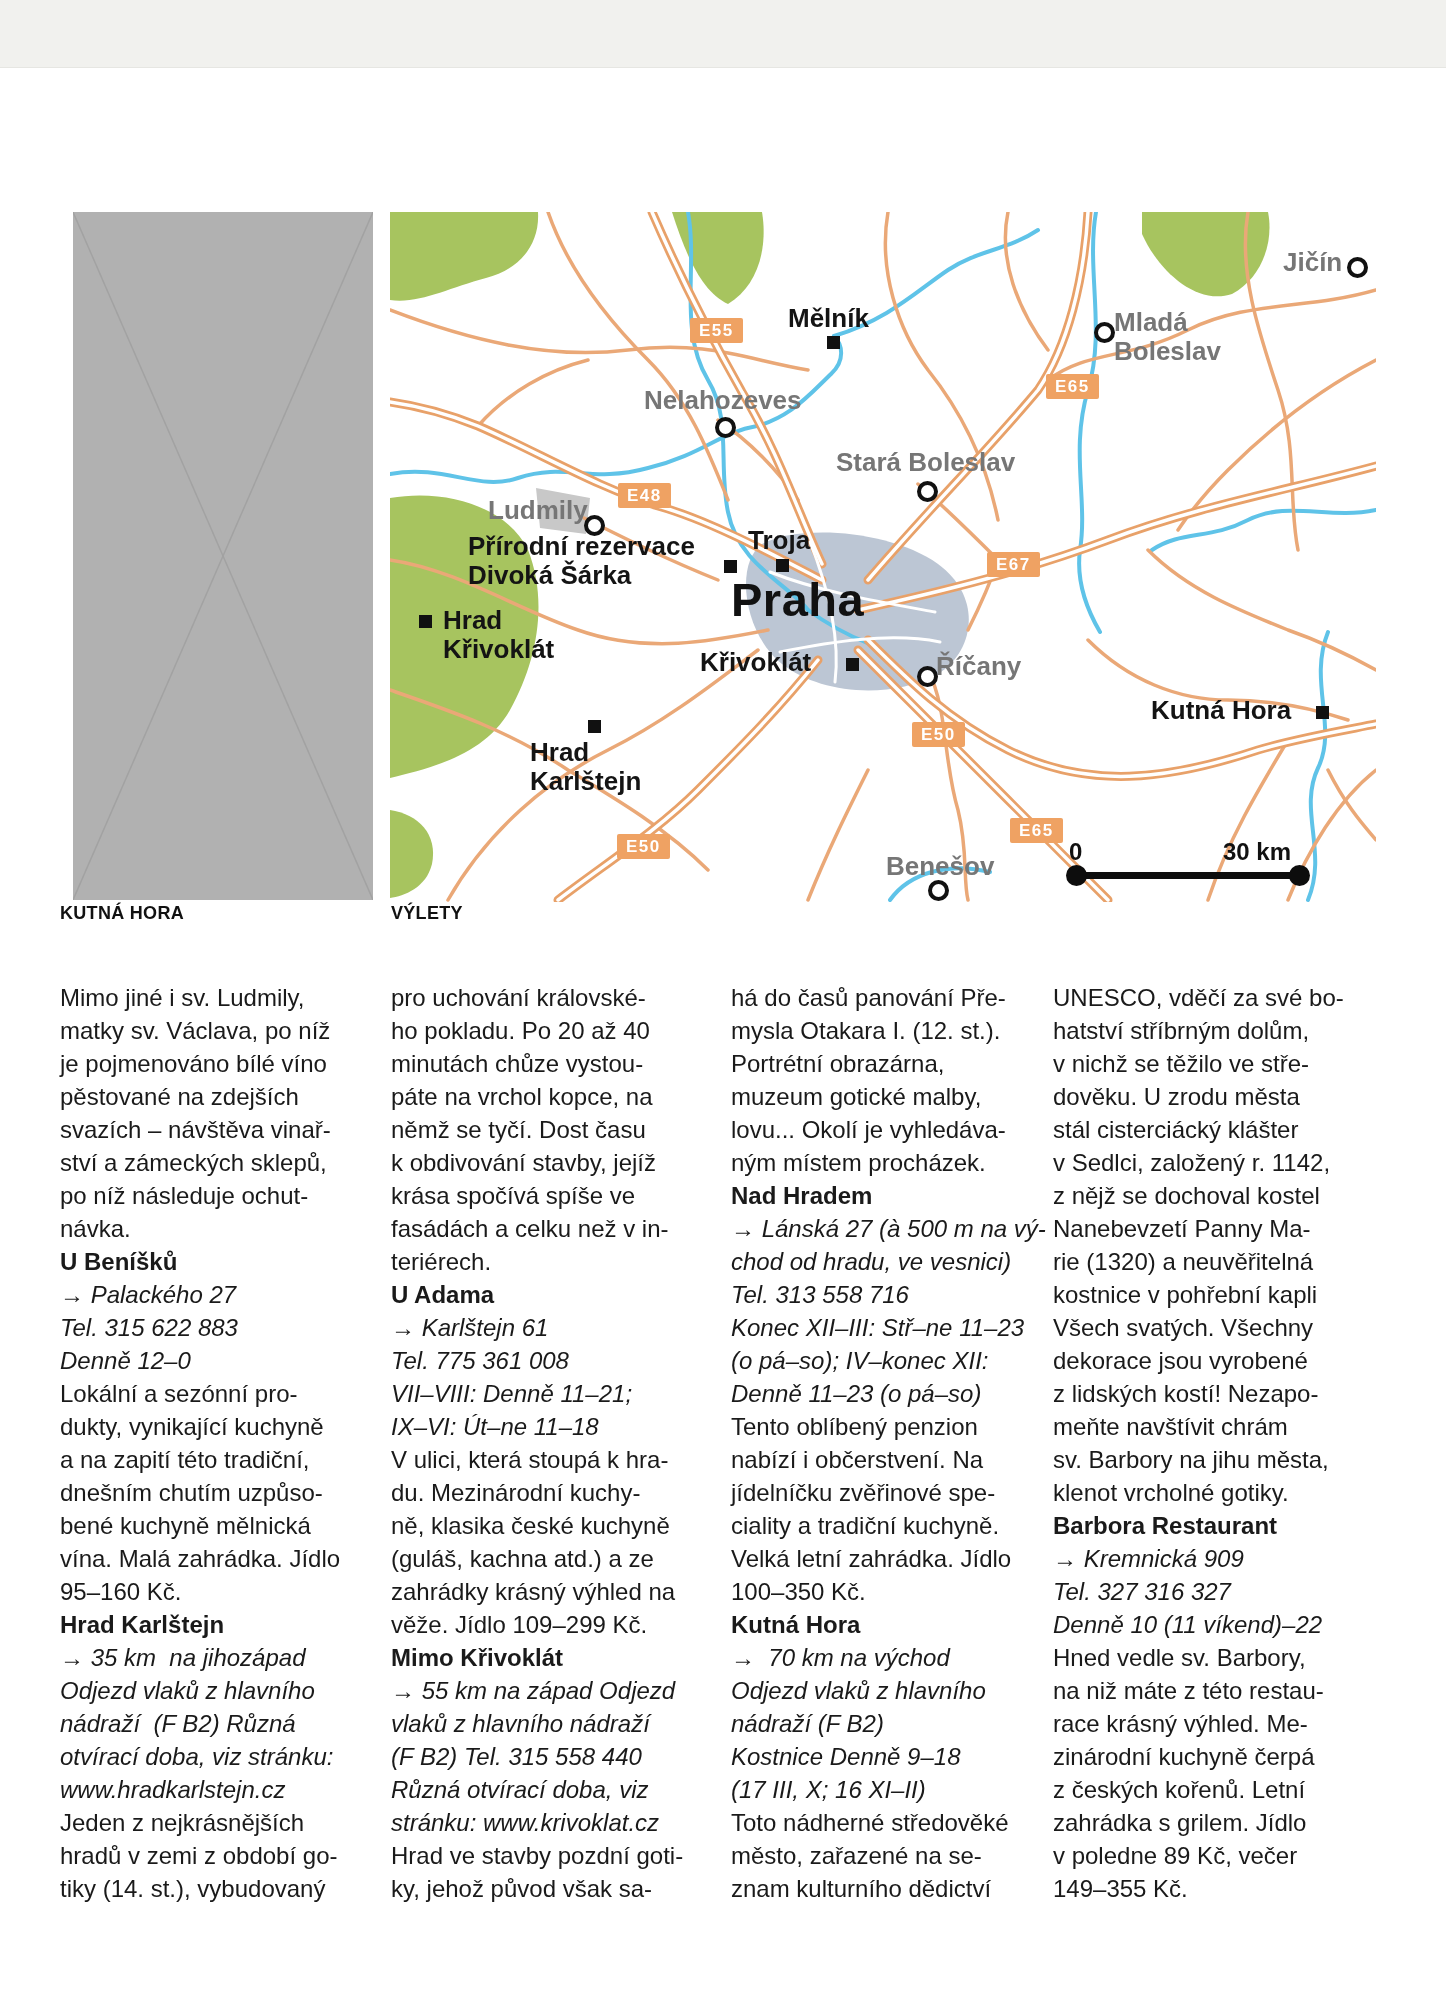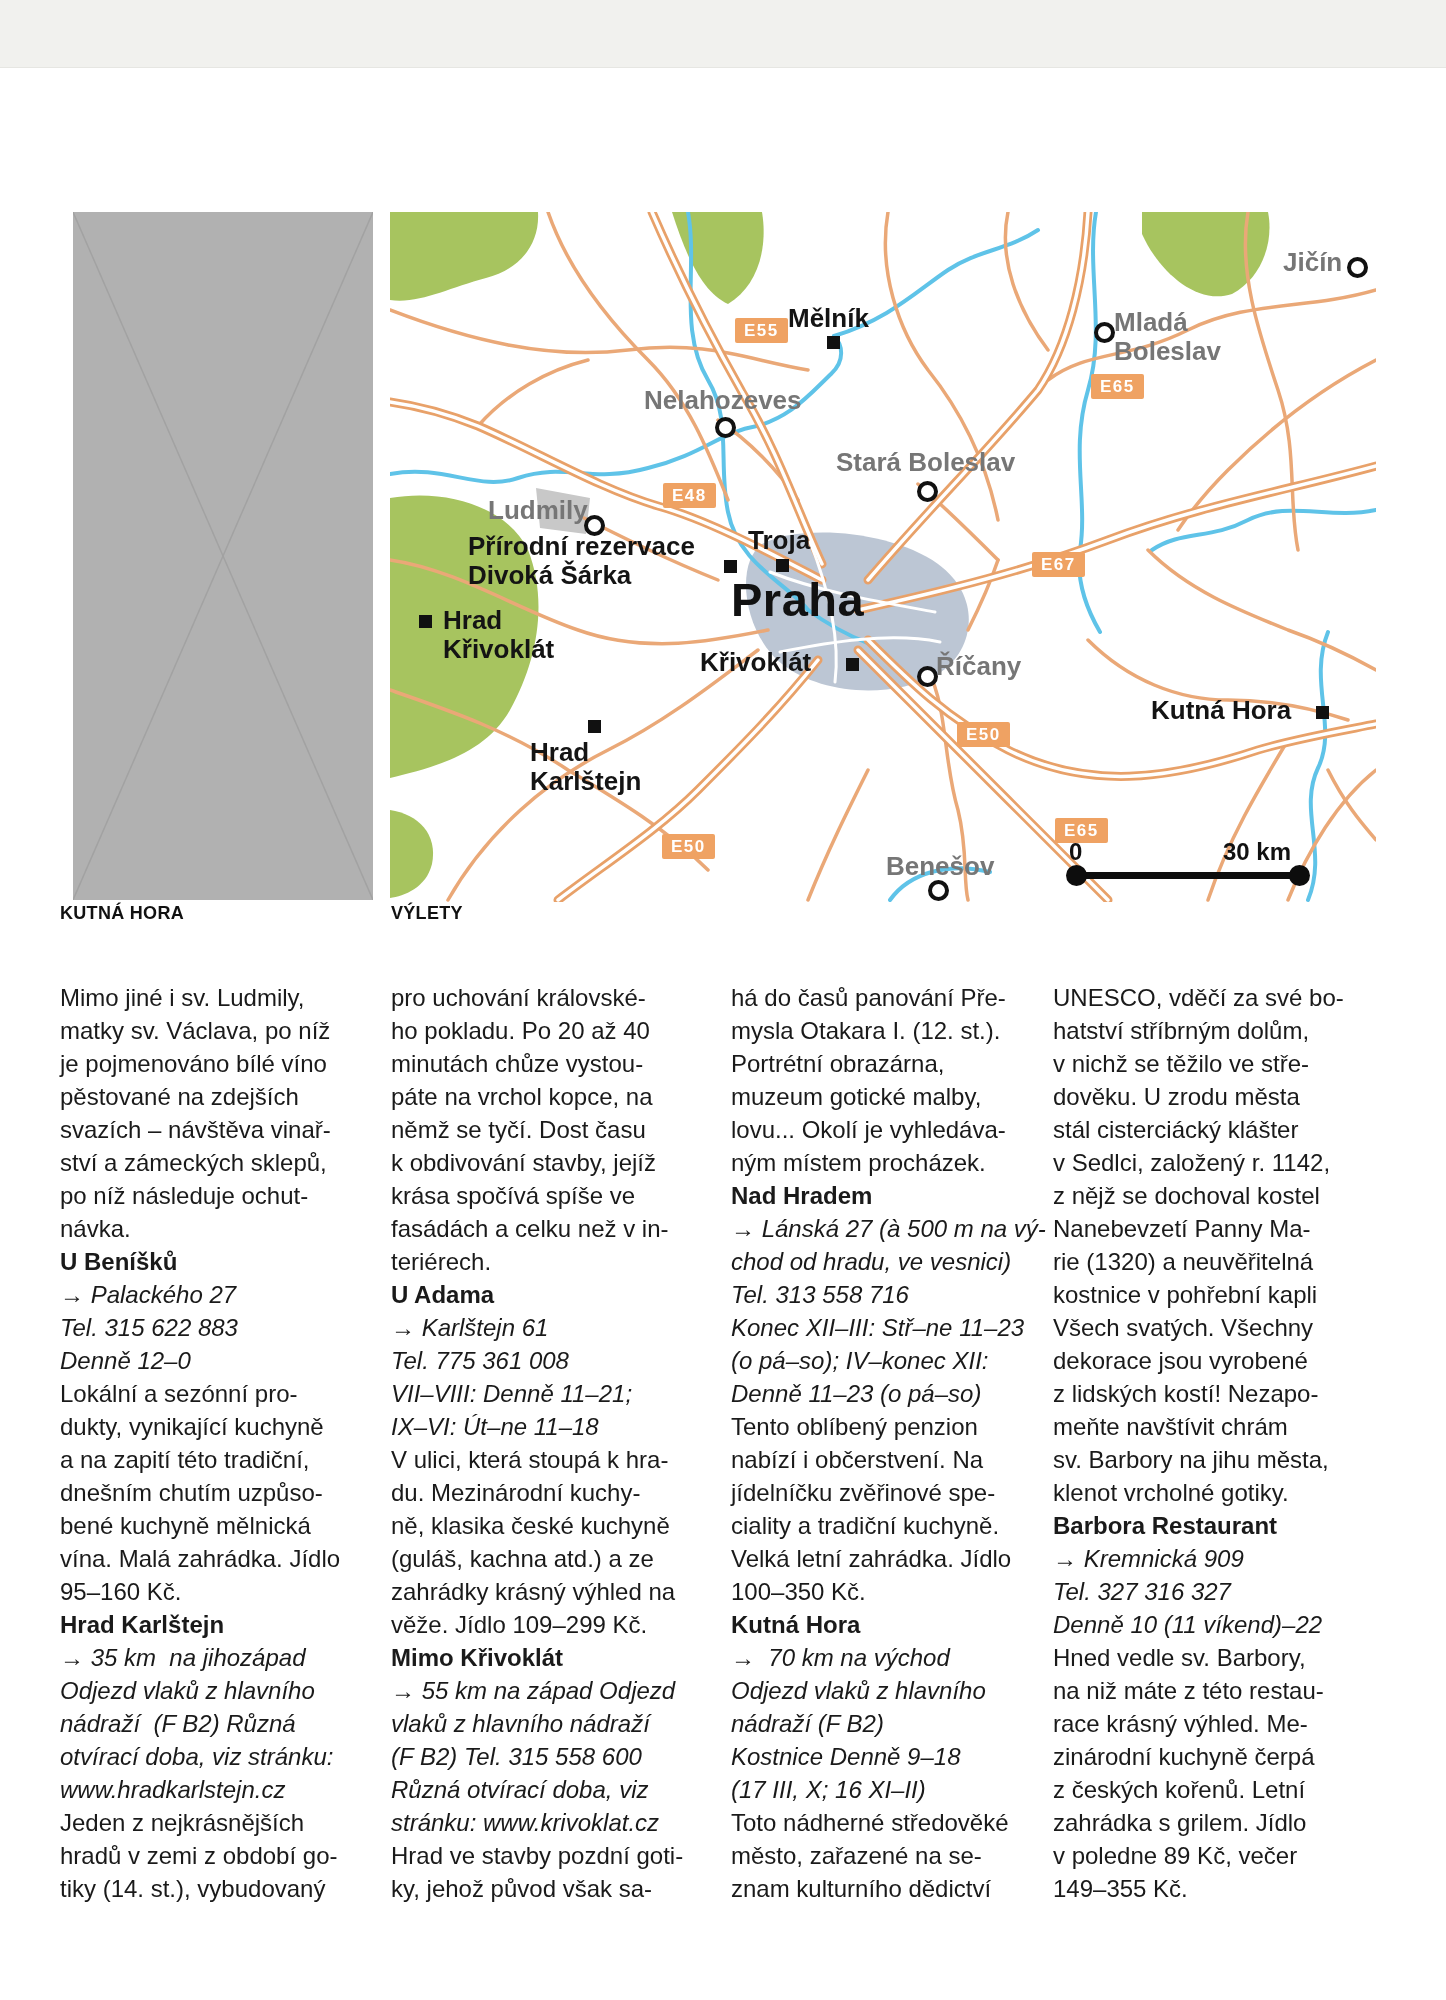--- a/index.html
+++ b/index.html
@@ -21,21 +21,21 @@
   .map-labels{position:absolute;left:0;top:0;width:100%;height:100%;}
   .city{position:absolute;white-space:nowrap;line-height:1.12;}
   .city.major{font-weight:bold;font-size:26px;color:#141414;}
   .city.town{font-weight:bold;font-size:26px;color:#767676;}
   .city.capital{font-weight:bold;font-size:47px;color:#111;letter-spacing:.5px;}
   .city.center{text-align:left;white-space:normal;}
   .marker{position:absolute;}
   .marker.sq{width:13px;height:13px;background:#111;}
   .marker.ci{width:13px;height:13px;border:4px solid #111;border-radius:50%;background:#fff;}
   .shield{position:absolute;background:#efa263;color:#fff;font-weight:bold;font-size:17px;
-          padding:2px 9px;letter-spacing:1.5px;border-radius:2px;line-height:1.25;margin-left:45px;}
+          padding:2px 9px;letter-spacing:1.5px;border-radius:2px;line-height:1.25;}
   .scalebar{position:absolute;left:683px;top:626px;width:232px;height:46px;}
   .scalebar .line{position:absolute;left:0;top:34px;width:230px;height:7px;background:#0d0d0d;border-radius:4px;}
   .scalebar .dot{position:absolute;top:27px;width:21px;height:21px;border-radius:50%;background:#0d0d0d;}
   .scalebar .dot.d0{left:-7px;}
   .scalebar .dot.d1{left:216px;}
   .scalebar .lab{position:absolute;top:0;font-weight:bold;font-size:24px;color:#111;}
   .scalebar .lab.l0{left:-4px;}
   .scalebar .lab.l1{left:150px;}
 
   
@@ -266,21 +266,21 @@
 IX–VI: Út–ne 11–18</p>
     <p class="blk para">V ulici, která stoupá k hra-
 du. Mezinárodní kuchy-
 ně, klasika české kuchyně
 (guláš, kachna atd.) a ze
 zahrádky krásný výhled na
 věže. Jídlo 109–299 Kč.</p>
     <h3 class="blk heading">Mimo Křivoklát</h3>
     <p class="blk info">→ 55 km na západ Odjezd
 vlaků z hlavního nádraží
-(F B2) Tel. 315 558 600
+(F B2) Tel. 315 558 440
 Různá otvírací doba, viz
 stránku: www.krivoklat.cz</p>
     <p class="blk para">Hrad ve stavby pozdní goti-
 ky, jehož původ však sa-</p>
   </div>
 <div class="col c3">
     <p class="blk para">há do časů panování Pře-
 mysla Otakara I. (12. st.).
 Portrétní obrazárna,
 muzeum gotické malby,

